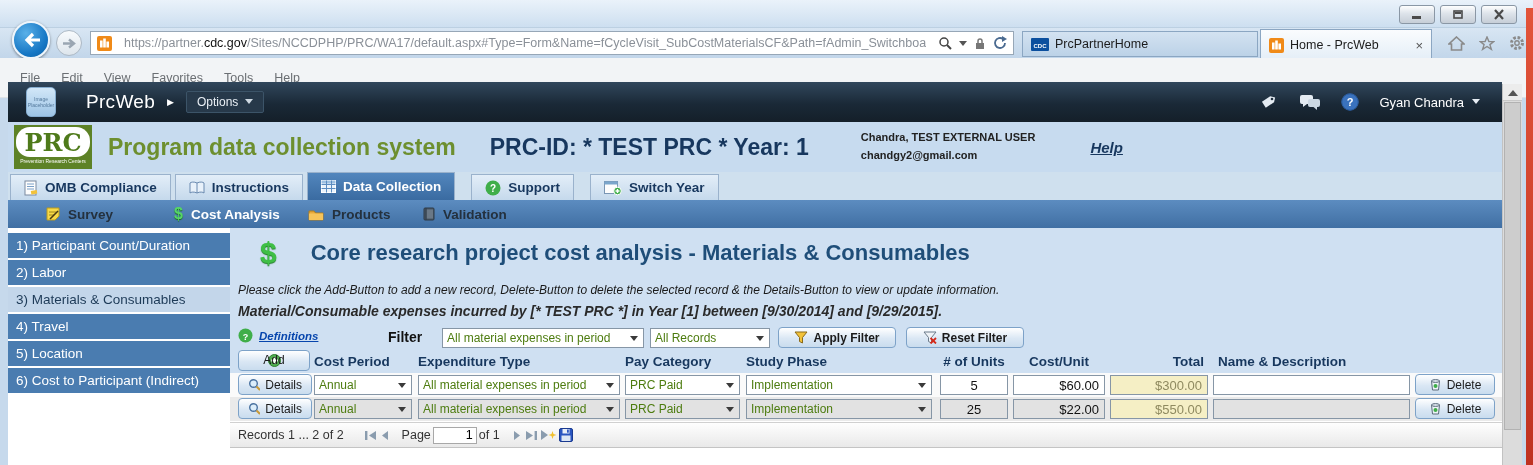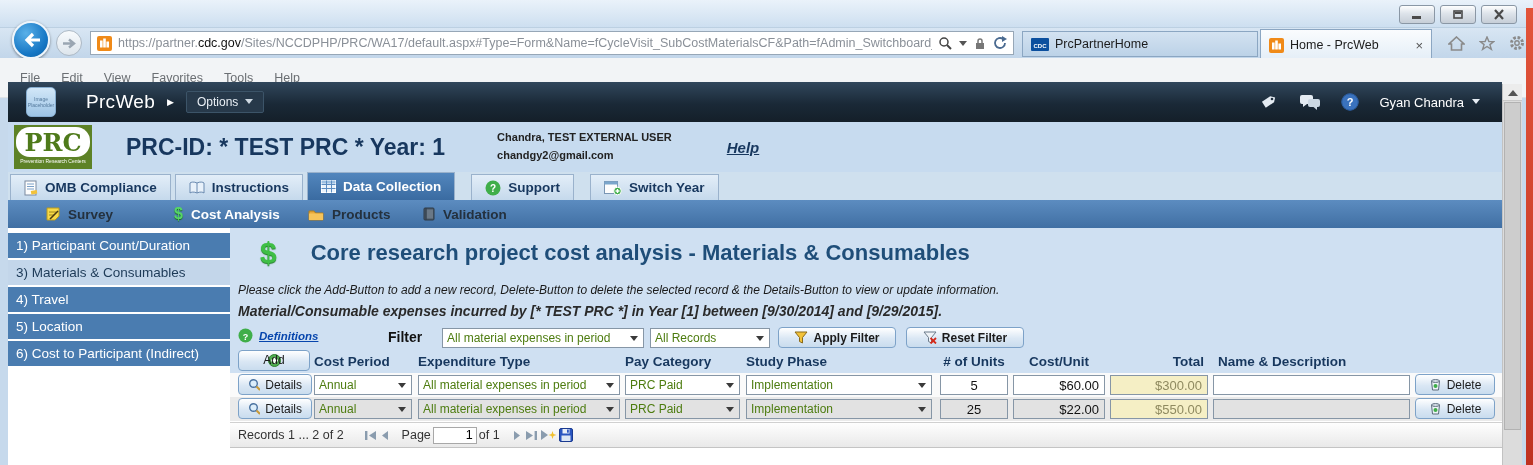--- a/index.html
+++ b/index.html
@@ -13,21 +13,21 @@
   .winbtn { width:36px; height:19px; border:1px solid #8a97a5; border-radius:3px;
     background:linear-gradient(#fefefe,#dde3ea 45%,#c6ced7); display:flex; align-items:center; justify-content:center; }
   .navbar { position:absolute; top:28px; left:0; right:0; height:30px;
     background:linear-gradient(#d8e6f3,#c2d6ea); }
   .back { position:absolute; left:12px; top:-7px; width:38px; height:38px; border-radius:50%;
     background:radial-gradient(circle at 35% 30%, #5ab0e8, #1576c4 65%, #0f5ea0);
     border:2px solid #eef5fb; box-shadow:0 1px 3px rgba(0,0,0,.45); display:flex; align-items:center; justify-content:center; }
   .fwd { position:absolute; left:56px; top:2px; width:26px; height:26px; border-radius:50%;
     background:linear-gradient(#f8fbfd,#dde5ec); border:1px solid #adb9c5; display:flex; align-items:center; justify-content:center; }
   .address { position:absolute; left:90px; top:3px; width:924px; height:24px; background:#fff;
-    border:1px solid #97a7b7; display:flex; align-items:center; padding:0 6px; gap:6px;
+    border:1px solid #97a7b7; display:flex; align-items:center; padding:0 6px; gap:12px;
     font-size:12.5px; color:#8a9098; }
   .urlwrap { flex:1; display:flex; white-space:nowrap; overflow:hidden; }
   .url-domain { color:#111; }
   .addr-icons { display:flex; align-items:center; gap:7px; }
   .dcaret { width:0; height:0; border:4px solid transparent; border-top:5px solid #555; margin-top:4px; }
   .btab { position:absolute; display:flex; align-items:center; gap:6px; padding:0 8px; font-size:12.5px;
     color:#1c1c1c; background:linear-gradient(#d3e2f1,#bcd2e7); border:1px solid #8ba6c2; }
   .btab.t1 { left:1022px; top:3px; width:236px; height:26px; }
   .btab.t2 { left:1260px; top:1px; width:172px; height:32px; background:linear-gradient(#fafcfe,#e4eef7);justify-content:flex-end; }
   .tabclose { margin-left:auto; color:#555; font-size:13px; }
@@ -265,20 +265,21 @@
             <span class="dcaret"></span>
           </span>
       </div>
     </div>
 
     <div class="prc-header">
       <div class="prclogo">
         <div class="prclogo-top">PRC</div>
         <div class="prclogo-bottom">Prevention Research Centers</div>
       </div>
+      <span class="apptitle">Program data collection system</span>
       <span class="recordtitle">PRC-ID: * TEST PRC *  Year: 1</span>
       <div class="userinfo">
         <div>Chandra, TEST EXTERNAL USER</div>
         <div>chandgy2@gmail.com</div>
       </div>
       <span class="helplink">Help</span>
     </div>
 
     <div class="maintabs">
       <div class="mtab">
@@ -354,20 +355,21 @@
             <rect x="3.5" y="2.5" width="6.5" height="9" fill="#6a7886"></rect>
             <line x1="3" y1="1" x2="3" y2="13" stroke="#2e3a46"></line>
           </svg>
         <span>Validation</span>
       </div>
     </div>
 
     <div class="bodyrow">
       <div class="sidebar">
         <div class="sideitem">1) Participant Count/Duration</div>
+        <div class="sideitem">2) Labor</div>
         <div class="sideitem selected">3) Materials &amp; Consumables</div>
         <div class="sideitem">4) Travel</div>
         <div class="sideitem">5) Location</div>
         <div class="sideitem">6) Cost to Participant (Indirect)</div>
       </div>
 
       <div class="main">
         <div class="main-blue"></div>
 
         <div class="title-row">

